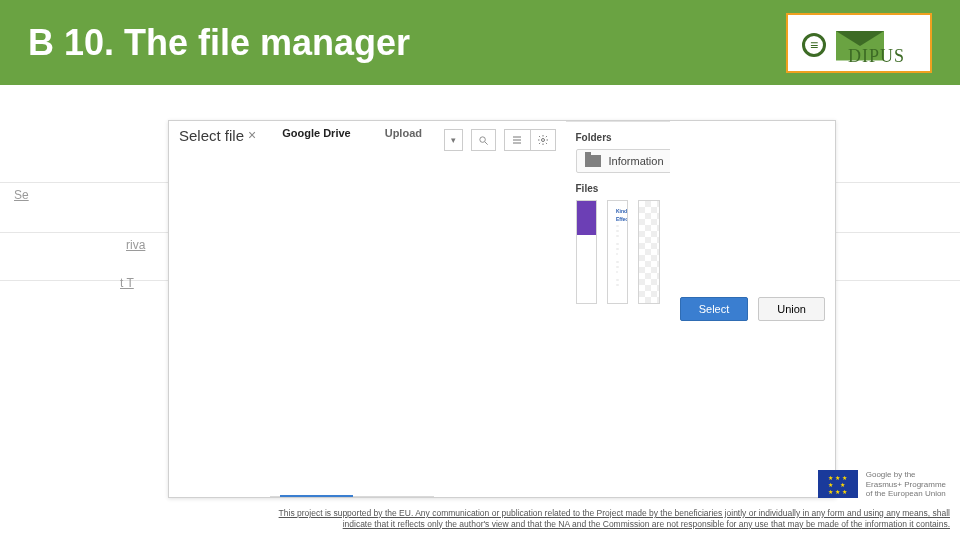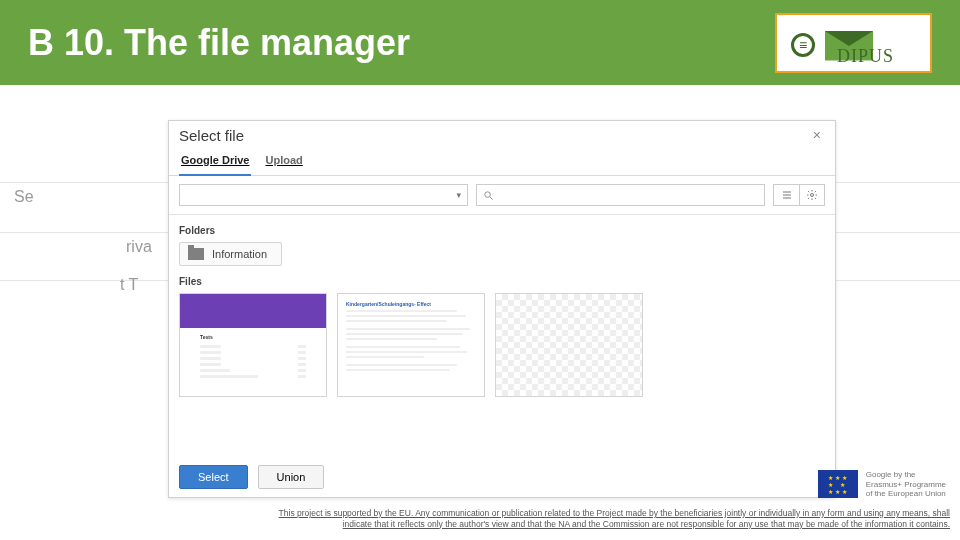--- a/index.html
+++ b/index.html
@@ -12,21 +12,21 @@
     align-items: center;
     padding: 15px 28px;
     justify-content: space-between;
   }
   .header-title {
     font-size: 36px;
     font-weight: 700;
     color: #fff;
   }
   .logo-box {
-    width: 157px;
+    width: 146px;
     height: 60px;
     background: #fff;
     border: 2px solid #f0a020;
     display: flex;
     align-items: center;
     justify-content: center;
     position: relative;
   }
   .logo-envelope {
     width: 48px; height: 30px; background:#6aa342; position:absolute; left:48px; top:16px;
@@ -37,39 +37,39 @@
     border-top:15px solid #3d6b25; border-left:24px solid transparent; border-right:24px solid transparent;
   }
   .logo-plug {
     width:24px; height:24px; border:3px solid #3d6b25; border-radius:50%; position:absolute; left:14px; top:18px;
     display:flex; align-items:center; justify-content:center;
   }
   .logo-plug::before{ content:"≡"; color:#3d6b25; font-size:14px; }
   .logo-text{ position:absolute; left:60px; bottom:4px; font-family:serif; font-size:18px; color:#3d6b25; letter-spacing:1px; }
   .bg-line { height:1px; background:#e6e6e6; position:absolute; left:0; right:0; }
 
-  .bg-text { position:absolute; color:#9a9a9a; font-size:16px; }
+  .bg-text { position:absolute; color:#9a9a9a; font-size:12px;text-decoration:underline; }
 
   .modal {
     position: absolute;
     left: 168px;
     top: 120px;
     width: 668px;
     height: 378px;
     background: #fff;
     border: 1px solid #d0d0d0;
     box-shadow: 0 1px 4px rgba(0,0,0,0.12);
     display: flex;
-    flex-direction: column;
+    flex-direction: row;
   }
   .modal-title-row { display:flex; justify-content:space-between; padding:6px 10px 4px 10px; }
   .modal-title { font-size: 15px; font-weight: 500; color:#3a3a3a; }
   .close-x { font-size:14px; color:#888; cursor:pointer; padding:0 4px; }
 
-  .tabs-row { display:flex; gap:12px; padding:0 10px; border-bottom:1px solid #d9d9d9;text-decoration:underline; }
+  .tabs-row { display:flex; gap:30px; padding:0 10px; border-bottom:1px solid #d9d9d9; }
   .tab { font-size:11px; font-weight:bold; color:#666; padding:6px 2px 8px 2px; cursor:pointer; }
   .tab.active { color:#222; border-bottom:2px solid #3a7ed0; margin-bottom:-1px; }
 
   .toolbar { display:flex; gap:8px; padding:8px 10px; }
   .path-box { flex:1; height:22px; border:1px solid #ccc; background:#fff; display:flex; align-items:center; justify-content:flex-end; padding:0 6px; }
   .dropdown-caret { font-size:9px; color:#777; }
   .search-box { flex:1; height:22px; border:1px solid #ccc; background:#fff; display:flex; align-items:center; padding:0 6px; }
   .icon-btn { width:26px; height:22px; border:1px solid #ccc; background:#fff; display:flex; align-items:center; justify-content:center; color:#666; font-size:12px; cursor:pointer; }
   .icon-btn-group { display:flex; }
   .icon-btn-group .icon-btn:first-child{ border-right:none; }

